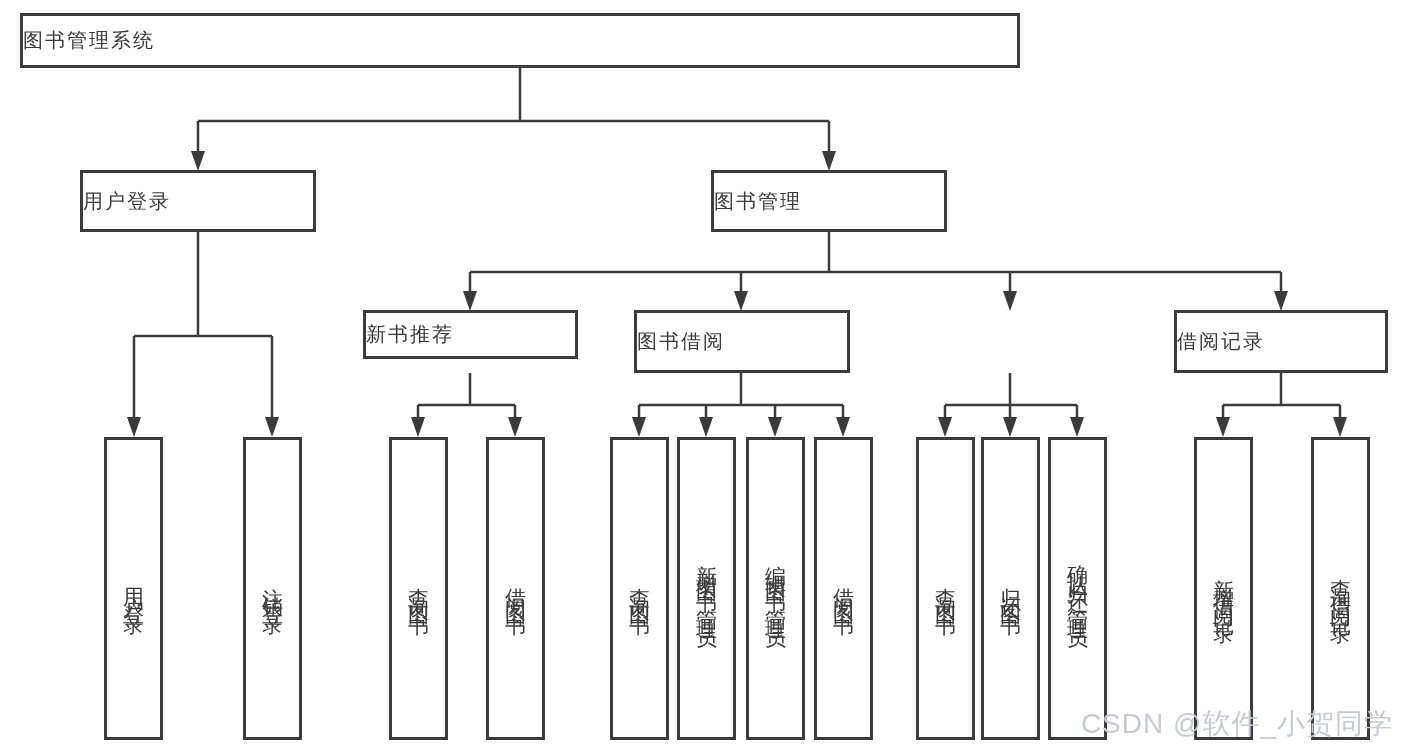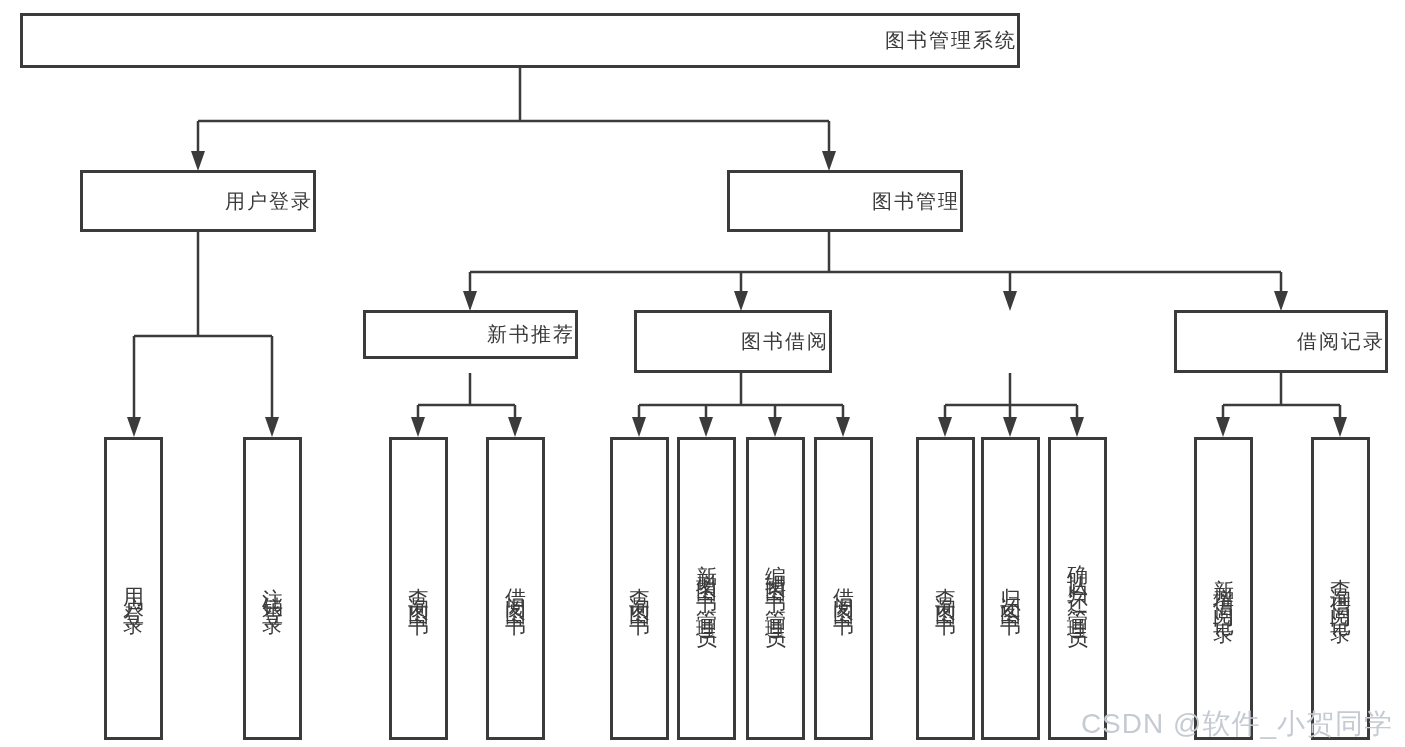--- a/index.html
+++ b/index.html
@@ -3,21 +3,21 @@
 <meta charset="utf-8">
 <style>
   html,body{margin:0;padding:0;background:#fff;}
   #canvas{
     position:relative;width:1405px;height:747px;background:#ffffff;
     font-family:"Liberation Sans",sans-serif;overflow:hidden;
   }
   #connectors{position:absolute;left:0;top:0;z-index:0;}
   .hbox{
     position:absolute;box-sizing:border-box;border:3px solid #3b3b3b;background:#fff;
-    display:flex;align-items:center;justify-content:flex-end;
+    display:flex;align-items:center;justify-content:flex-start;
     font-size:20px;color:#3a3a3a;letter-spacing:2px;z-index:1;
   }
   .leaf{
     position:absolute;box-sizing:border-box;border:3px solid #3b3b3b;background:#fff;
     top:437px;width:59px;height:303px;
     display:flex;align-items:center;justify-content:center;
     writing-mode:vertical-rl;text-orientation:mixed;
     font-size:21px;letter-spacing:9px;color:#3a3a3a;z-index:1;
     white-space:nowrap;overflow:hidden;
   }
@@ -71,28 +71,28 @@
     </g>
   </svg>
 
   <div class="hbox" style="left:20px;top:13px;width:1000px;height:55px;">
     <span>图书管理系统</span>
   </div>
 
   <div class="hbox" style="left:80px;top:170px;width:236px;height:62px;">
     <span>用户登录</span>
   </div>
-  <div class="hbox" style="left:727px;top:170px;width:236px;height:62px;">
+  <div class="hbox" style="left:711px;top:170px;width:236px;height:62px;">
     <span>图书管理</span>
   </div>
 
   <div class="hbox" style="left:363px;top:310px;width:215px;height:49px;">
     <span>新书推荐</span>
   </div>
-  <div class="hbox" style="left:634px;top:310px;width:198px;height:63px;">
+  <div class="hbox" style="left:634px;top:310px;width:216px;height:63px;">
     <span>图书借阅</span>
   </div>
   <div class="hbox" style="left:1174px;top:310px;width:214px;height:63px;">
     <span>借阅记录</span>
   </div>
 
   <div class="leaf" style="left:104px;">用户登录</div>
   <div class="leaf" style="left:243px;">注销登录</div>
 
   <div class="leaf" style="left:389px;">查询图书</div>

